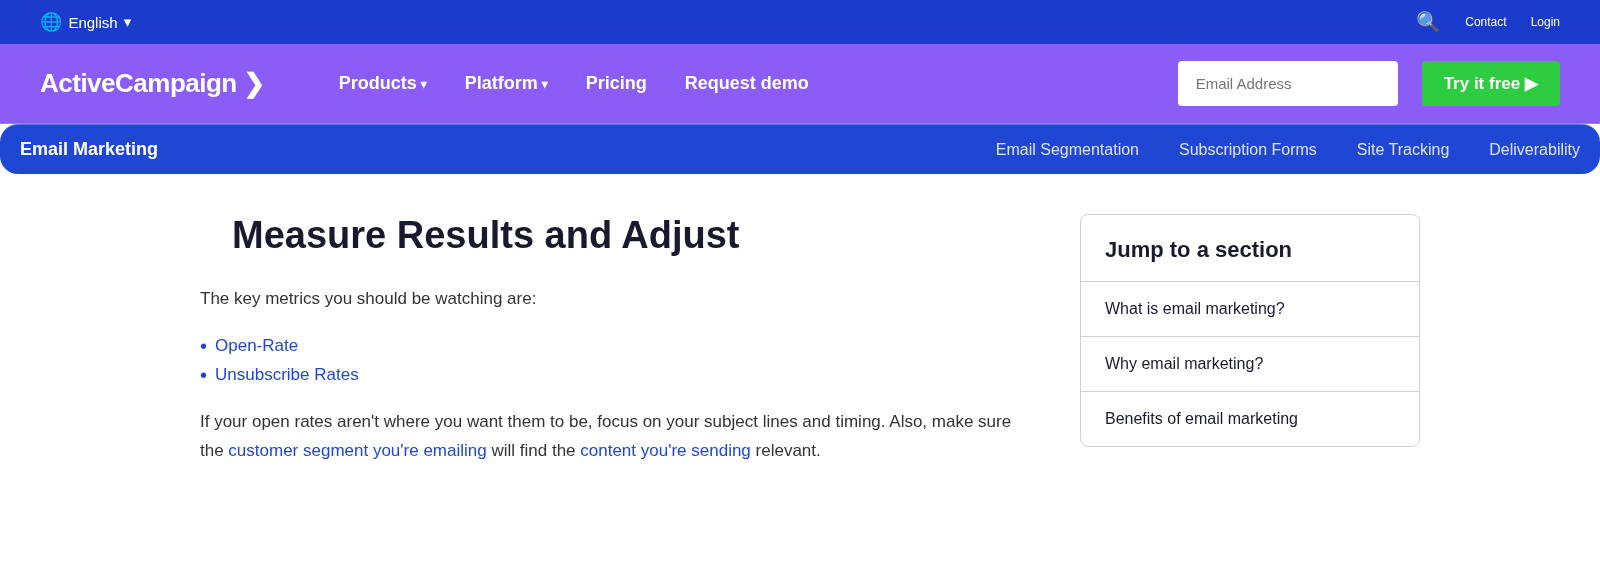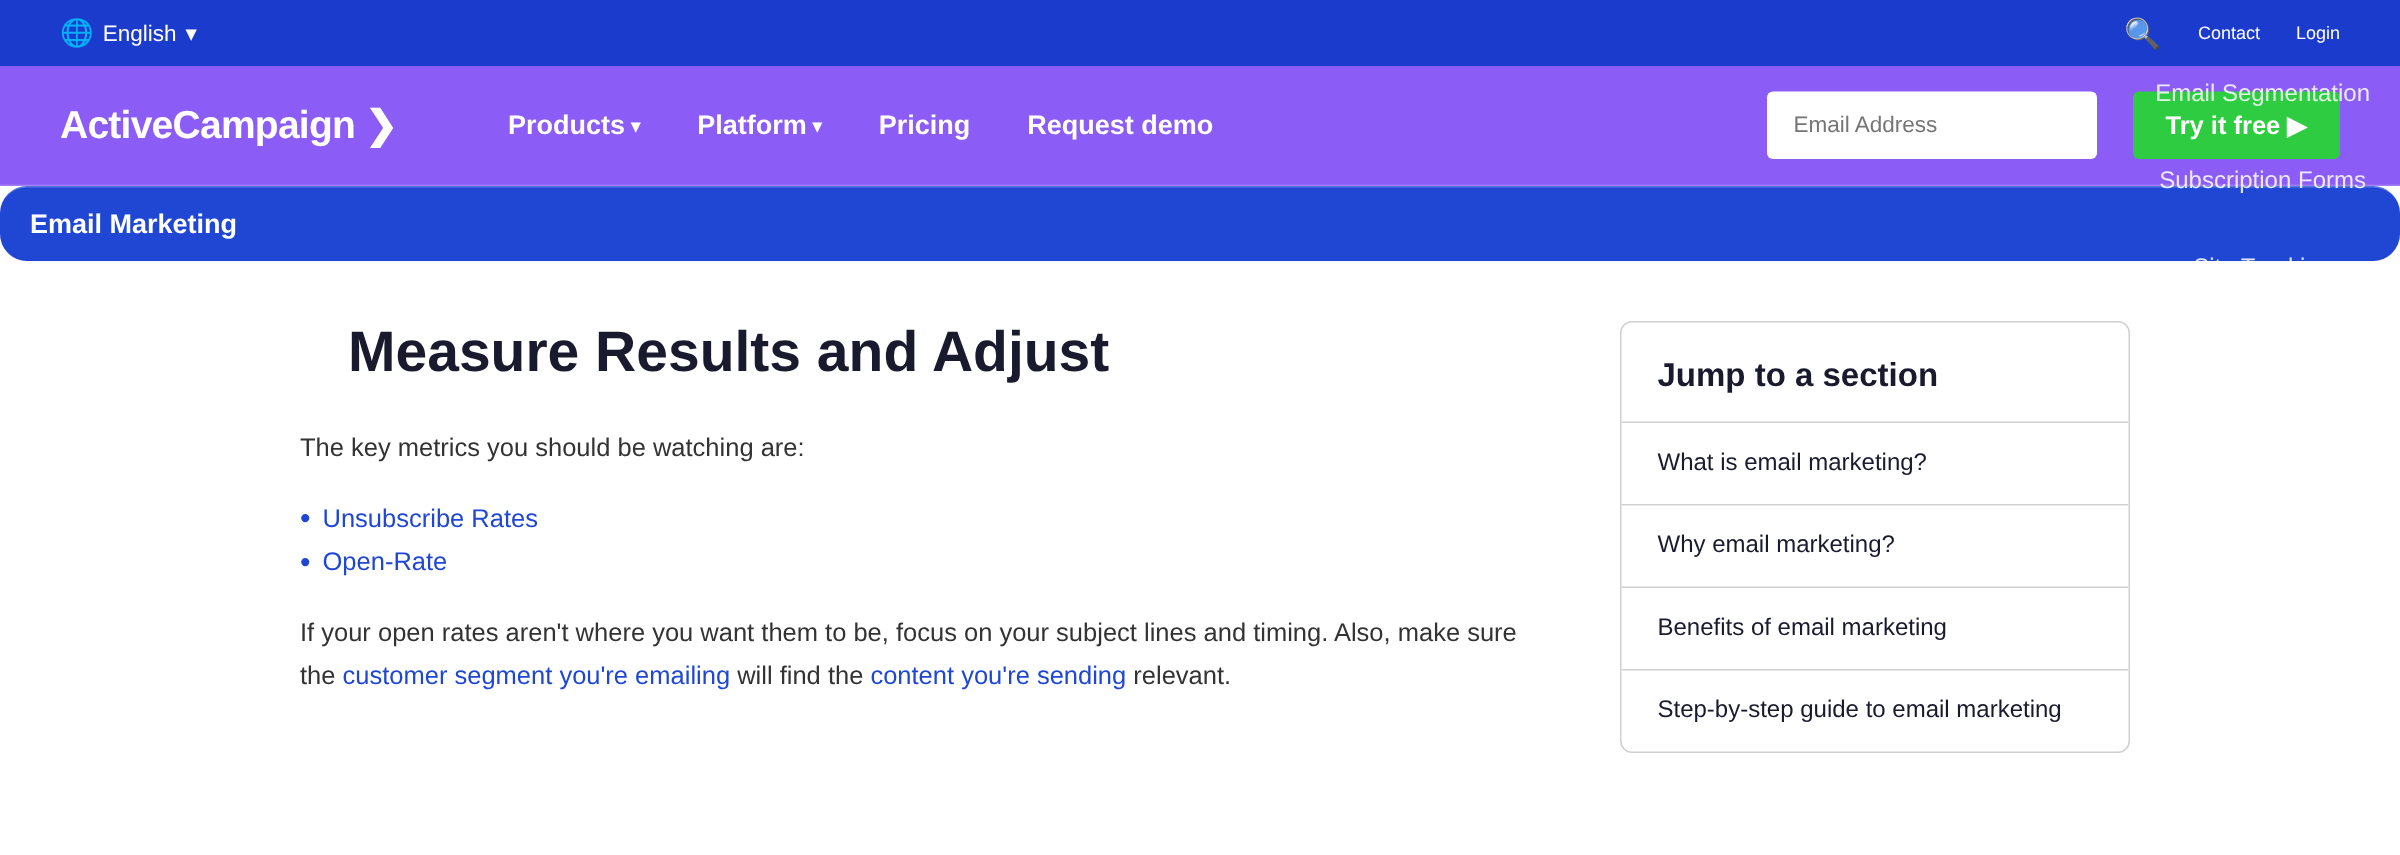--- a/index.html
+++ b/index.html
@@ -84,21 +84,21 @@
       height: 50px;
       border-top: 1px solid rgba(255,255,255,0.25);
       border-radius: 18px;
     }
     .sub-nav-title {
       color: #fff;
       font-size: 18px;
       font-weight: 700;
       margin-right: auto;
     }
-    .sub-nav-links { display: flex; align-items: center; gap: 40px; flex-direction: column; }
+    .sub-nav-links { display: flex; align-items: center; gap: 40px; }
     .sub-nav-link {
       color: rgba(255,255,255,0.85);
       font-size: 16px;
       font-weight: 500;
       text-decoration: none;
       cursor: pointer;
     }
 
     
     .main-content {
@@ -226,32 +226,31 @@
     <a class="sub-nav-link">Site Tracking</a>
     <a class="sub-nav-link">Deliverability</a>
   </div>
 </div>
 
 <div class="main-content">
   <div class="article-section">
     <h1>Measure Results and Adjust</h1>
     <p class="metrics-label">The key metrics you should be watching are:</p>
     <ul class="bullet-list">
+      <li>Open-Rate</li>
       <li>Unsubscribe Rates</li>
-      <li>Open-Rate</li>
     </ul>
     <p class="last-para">
       If your open rates aren't where you want them to be, focus on your subject lines and timing. Also, make sure the <span class="highlight">customer segment you're emailing</span> will find the <span class="highlight">content you're sending</span> relevant.
     </p>
   </div>
 
   <div class="jump-sidebar">
     <div class="jump-box">
       <div class="jump-box-header">
         <h2>Jump to a section</h2>
       </div>
       <div class="jump-item">What is email marketing?</div>
       <div class="jump-item">Why email marketing?</div>
       <div class="jump-item">Benefits of email marketing</div>
-      <div class="jump-item">Step-by-step guide to email marketing</div>
     </div>
   </div>
 </div>
 
 </body></html>

